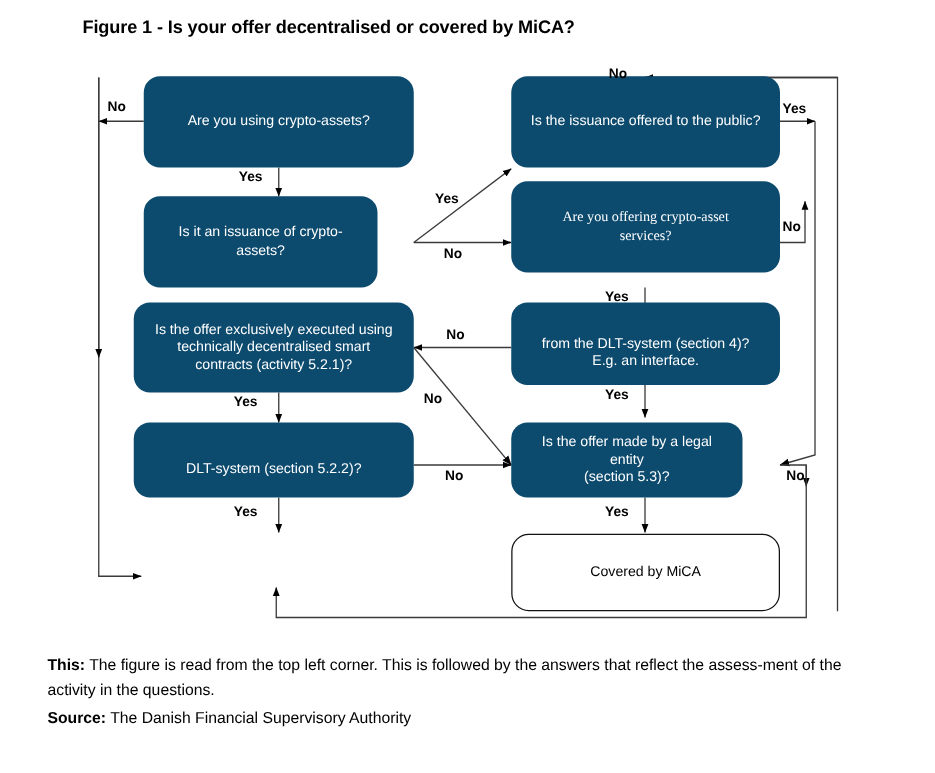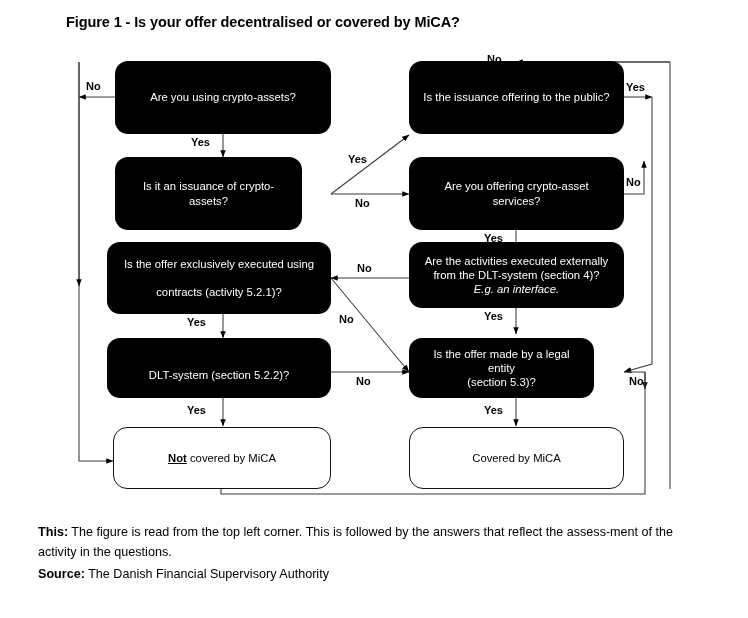--- a/index.html
+++ b/index.html
@@ -42,31 +42,31 @@
     box-sizing: border-box;
     display: flex;
     align-items: center;
     justify-content: center;
     text-align: center;
     border-radius: 13px;
     line-height: 1.25;
     font-size: 11.3px;
   }
   .node.dark {
-    background: #000000;
+    background: #0c4a6e;
     color: #ffffff;
   }
   .node.light {
     background: #ffffff;
     color: #000000;
     border: 1.2px solid #111111;
     border-radius: 14px;
   }
   .node-text { padding: 0 10px; display: block; }
-  .node-text .em { font-style: italic; }
+  .node-text .em { }
   .node-text .u { font-weight: bold; text-decoration: underline; }
   .edge-label {
     position: absolute;
     font-size: 11px;
     font-weight: bold;
     color: #000000;
     white-space: nowrap;
   }
   #footer {
     position: absolute;
@@ -140,65 +140,60 @@
 
   <div class="node dark" style="left:115px; top:25px; width:216px; height:73px;">
     <span class="node-text">Are you using crypto-assets?</span>
   </div>
 
   <div class="node dark" style="left:115px; top:121px; width:187px; height:73px;">
     <span class="node-text">Is it an issuance of crypto-assets?</span>
   </div>
 
   <div class="node dark" style="left:409px; top:25px; width:215px; height:73px;">
-    <span class="node-text">Is the issuance offering to the public?</span>
-  </div>
-
-  <div class="node dark" style="left:409px; top:121px; width:215px; height:73px;">
+    <span class="node-text">Is the issuance offered to the public?</span>
+  </div>
+
+  <div class="node dark" style="left:409px; top:109px; width:215px; height:73px;font-family:Liberation Serif, serif;">
     <span class="node-text">
       <span>Are you offering crypto-asset</span><br>
       <span>services?</span>
     </span>
   </div>
 
   <div class="node dark" style="left:107px; top:206px; width:224px; height:72px;">
     <span class="node-text">
       <span>Is the offer exclusively executed using</span><br>
+      <span>technically decentralised smart</span><br>
+      <span>contracts (activity 5.2.1)?</span>
+    </span>
+  </div>
+
+  <div class="node dark" style="left:409px; top:206px; width:215px; height:66px;">
+    <span class="node-text">
       <br>
-      <span>contracts (activity 5.2.1)?</span>
-    </span>
-  </div>
-
-  <div class="node dark" style="left:409px; top:206px; width:215px; height:66px;">
-    <span class="node-text">
-      <span>Are the activities executed externally</span><br>
       <span>from the DLT-system (section 4)?</span><br>
       <span class="em">E.g. an interface.</span>
     </span>
   </div>
 
   <div class="node dark" style="left:107px; top:302px; width:224px; height:60px;">
     <span class="node-text">
       <br>
       <span>DLT-system (section 5.2.2)?</span>
     </span>
   </div>
 
   <div class="node dark" style="left:409px; top:302px; width:185px; height:60px;">
     <span class="node-text">
       <span>Is the offer made by a legal entity</span><br>
       <span>(section 5.3)?</span>
     </span>
   </div>
 
-  <div class="node light" style="left:113px; top:391px; width:218px; height:62px;">
-    <span class="node-text">
-      <span class="u">Not</span><span> covered by MiCA</span>
-    </span>
-  </div>
 
   <div class="node light" style="left:409px; top:391px; width:215px; height:62px;">
     <span class="node-text">Covered by MiCA</span>
   </div>
 
   <span class="edge-label" style="left:86px;  top:44px;">No</span>
   <span class="edge-label" style="left:191px; top:100px;">Yes</span>
   <span class="edge-label" style="left:348px; top:117px;">Yes</span>
   <span class="edge-label" style="left:355px; top:161px;">No</span>
   <span class="edge-label" style="left:487px; top:17px;">No</span>

